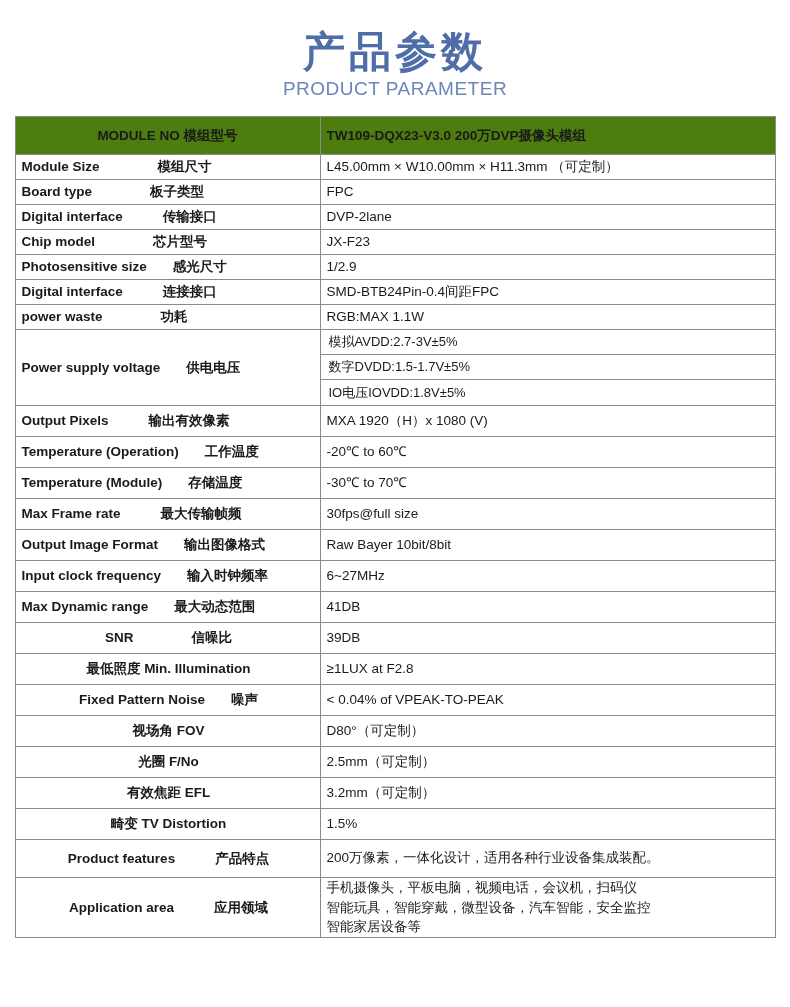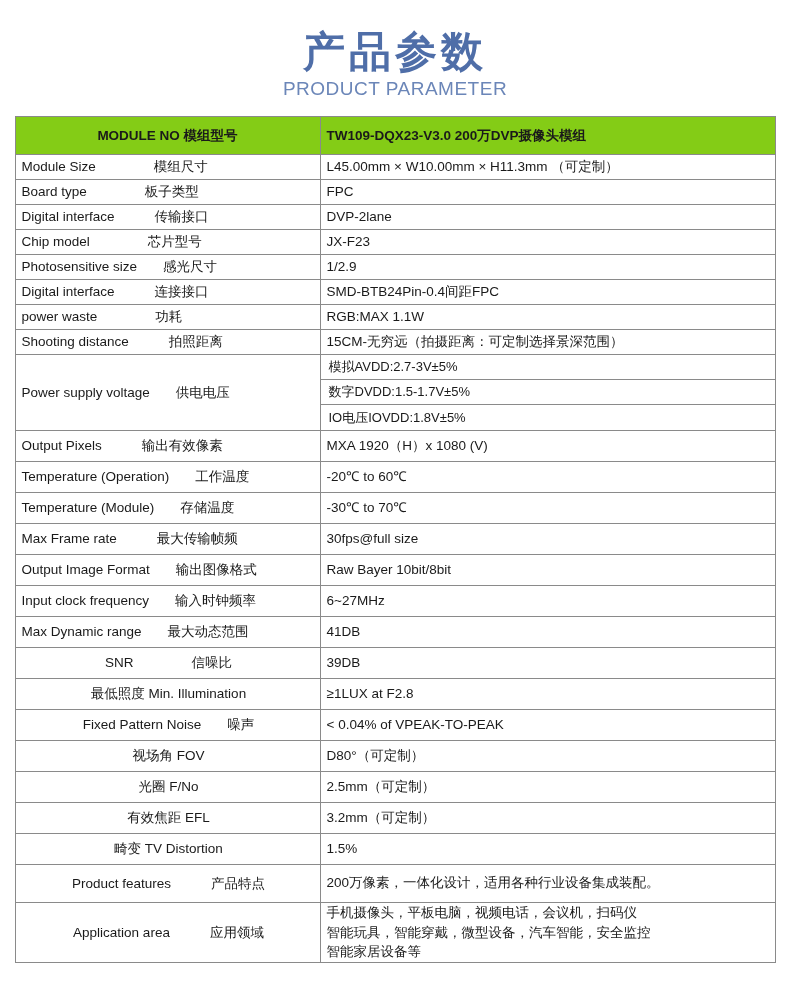--- a/index.html
+++ b/index.html
@@ -47,35 +47,35 @@
     border: 1px solid #8a8a8a;
   }
   table.spec td {
     border: 1px solid #8a8a8a;
     font-size: 13.5px;
     vertical-align: middle;
     padding: 0 6px;
     box-sizing: border-box;
   }
   .hdr td {
-    background: #84cc16;
+    background: #4d7c0f;
     font-weight: bold;
     font-size: 17px;
     height: 38px;
     padding: 0 10px;
   }
   .hdr .hdr-left {
     text-align: center;
   }
   .hdr .hdr-right {
     text-align: left;
   }
   .lbl {
     width: 305px;
-    font-weight: normal;
+    font-weight: bold;
     font-size: 13.5px;
     padding-left: 8px;
     padding-right: 4px;
     white-space: nowrap;
     margin-left: 8px;
   }
   .lbl.center {
     text-align: center;
     padding-left: 8px;
   }
@@ -178,26 +178,20 @@
         <td class="val">SMD-BTB24Pin-0.4间距FPC</td>
       </tr>
 
       <tr class="r-compact">
         <td class="lbl">
           <span class="lbl-en">power waste</span><span class="gap-lg"></span><span class="lbl-cn">功耗</span>
         </td>
         <td class="val">RGB:MAX 1.1W</td>
       </tr>
 
-      <tr class="r-compact">
-        <td class="lbl">
-          <span class="lbl-en">Shooting distance</span><span class="gap-md"></span><span class="lbl-cn">拍照距离</span>
-        </td>
-        <td class="val">15CM-无穷远（拍摄距离：可定制选择景深范围）</td>
-      </tr>
 
       <tr>
         <td class="lbl">
           <span class="lbl-en">Power supply voltage</span><span class="gap-sm"></span><span class="lbl-cn">供电电压</span>
         </td>
         <td class="nopad">
           <div class="sub-line">模拟AVDD:2.7-3V±5%</div>
           <div class="sub-line">数字DVDD:1.5-1.7V±5%</div>
           <div class="sub-line">IO电压IOVDD:1.8V±5%</div>
         </td>

